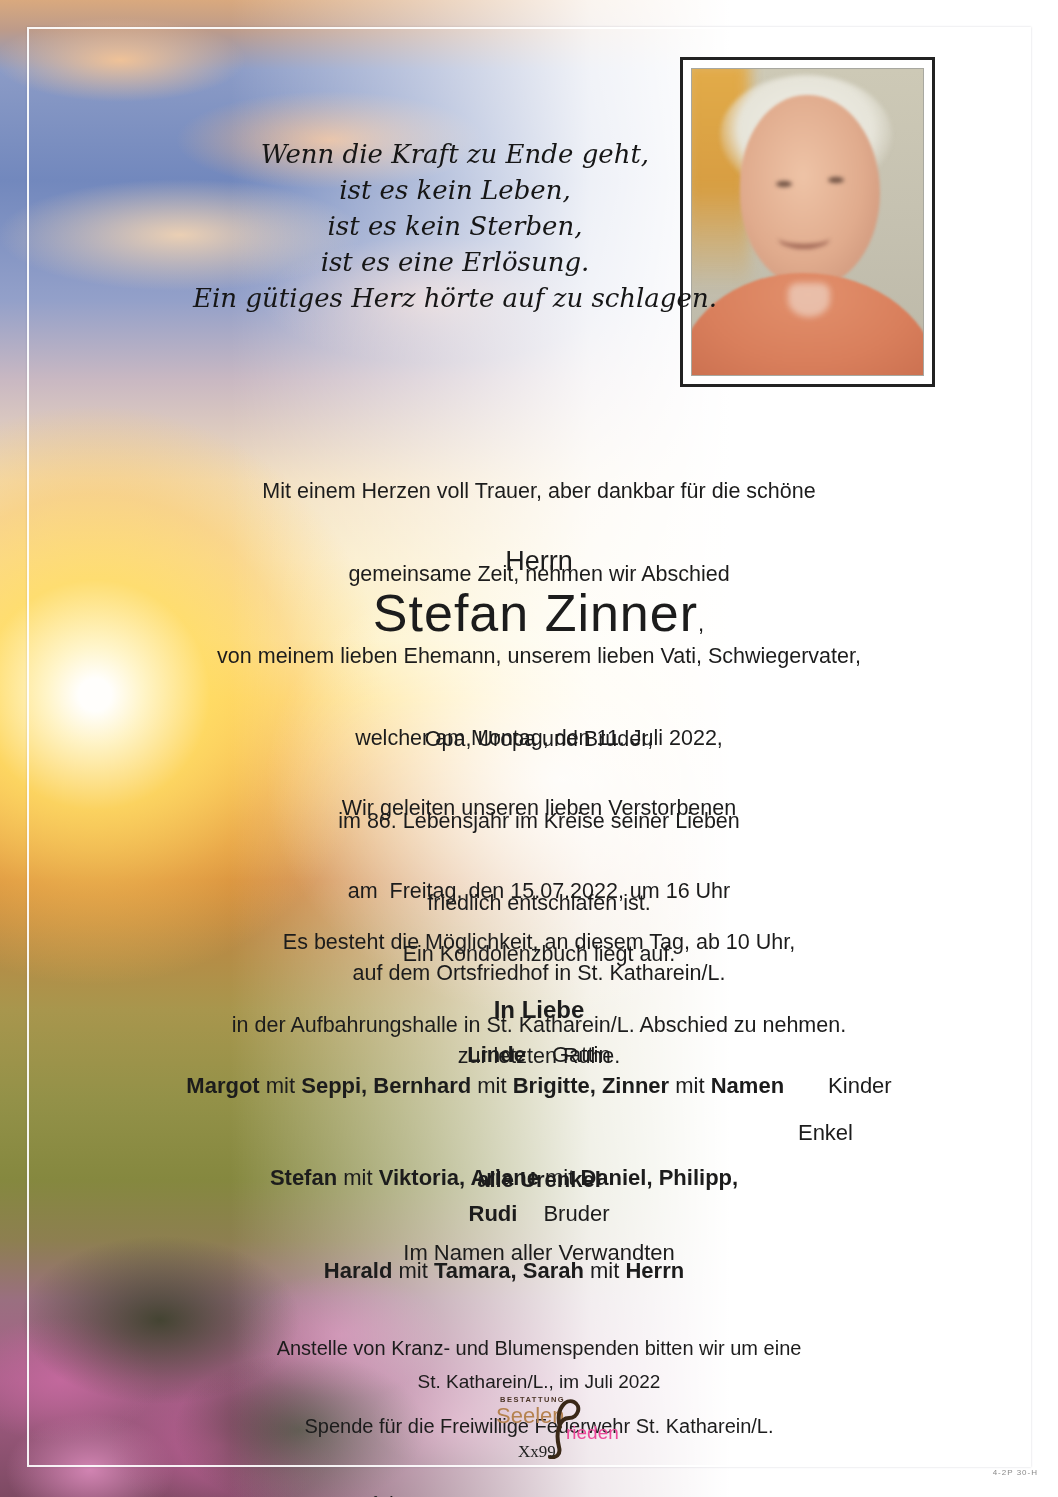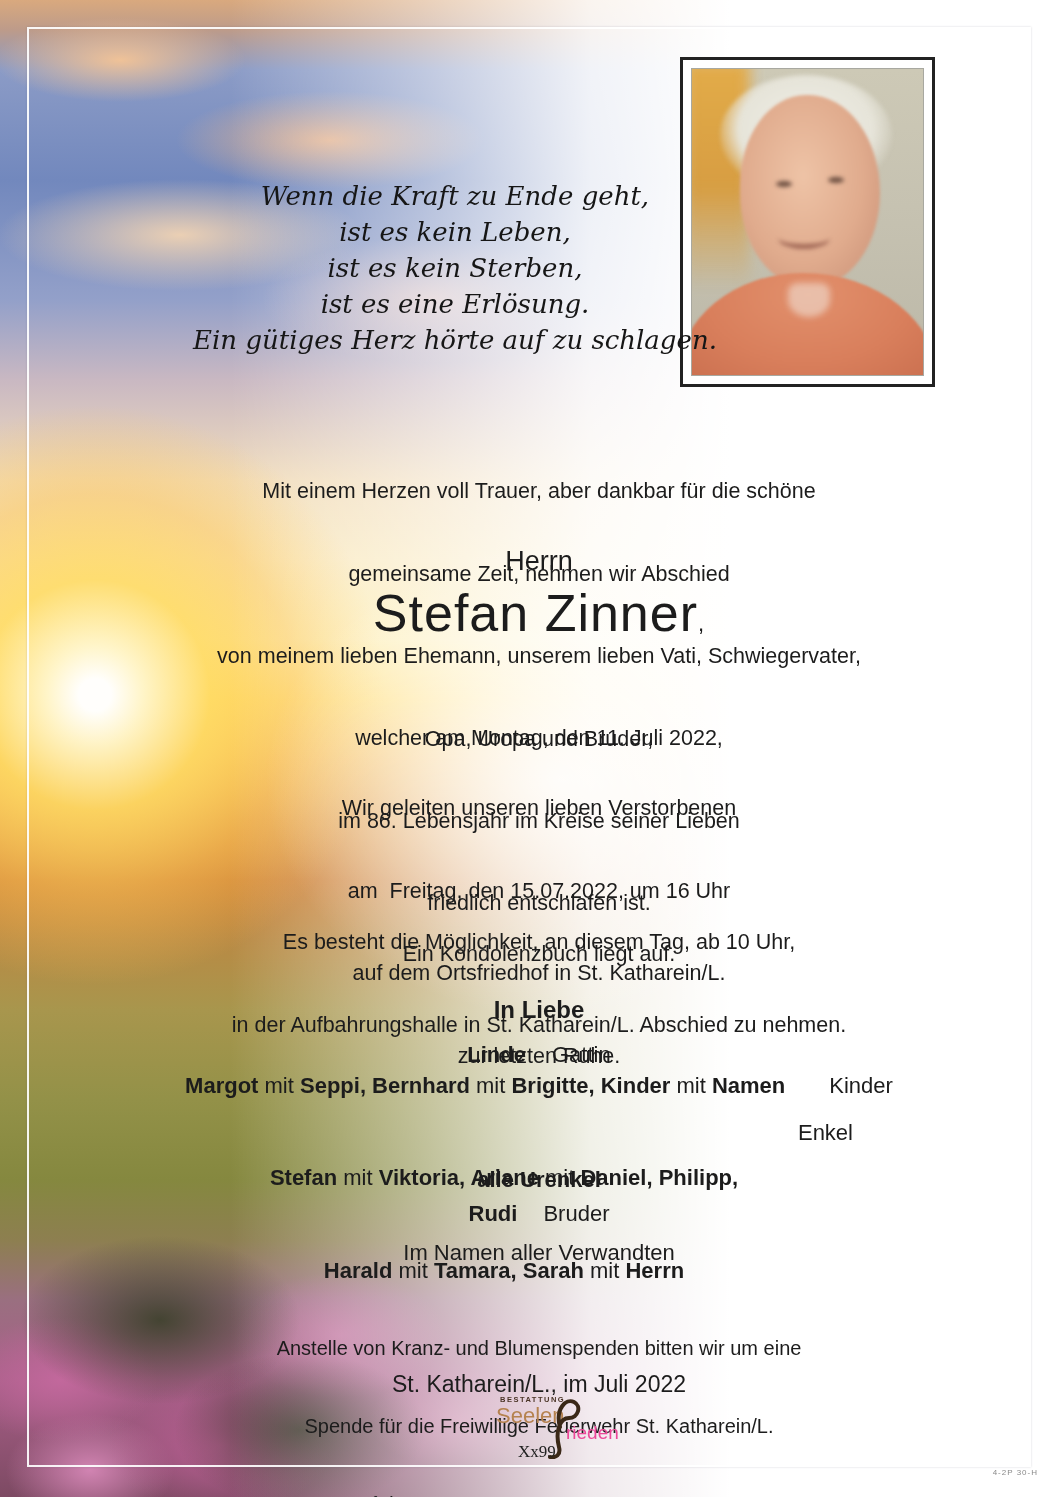--- a/index.html
+++ b/index.html
@@ -66,42 +66,42 @@
   .ph-shirt{position:absolute;left:-14px;bottom:-6px;width:260px;height:108px;
     border-radius:48% 52% 0 0 / 95% 100% 0 0;
     background:radial-gradient(ellipse at 50% 20%, #e2906c 0%, #d97f5c 55%, #c96e4e 100%);
     filter:blur(1px);}
   .ph-collar{position:absolute;left:96px;bottom:58px;width:42px;height:34px;
     background:rgba(240,230,220,0.55);border-radius:30% 30% 60% 60%;filter:blur(3px);}
   
   .txt{position:absolute;left:50px;right:30px;text-align:center;white-space:pre-wrap;}
   .line{white-space:pre-wrap;}
   #poem{position:absolute;left:120px;top:136px;width:670px;text-align:center;
-    font-family:"DejaVu Serif",serif;font-style:italic;font-size:26px;line-height:36px;color:#161616;margin-top:42px;}
+    font-family:"DejaVu Serif",serif;font-style:italic;font-size:26px;line-height:36px;color:#161616;}
   .body-text{font-size:21.5px;line-height:27.5px;}
   #salutation{top:546px;font-size:27px;}
   #deceased-name{top:583px;font-size:52px;letter-spacing:1px;}
   #deceased-name .suffix{font-size:22px;}
   #intro{top:423px;}
   #death-notice{top:670px;}
   #funeral{top:740px;}
   #viewing{top:874px;}
   #condolence{top:941px;}
   #family-heading{top:996px;font-size:24px;font-weight:bold;}
   .fam{font-size:22px;}
   .b{font-weight:bold;}
   #wife-line{top:1042px;}
   #children-line{top:1073px;}
   #grandchildren{top:1100px;line-height:31px;padding-right:70px;box-sizing:border-box;}
   #grandchildren .relation{position:absolute;right:175px;top:17px;font-weight:normal;}
   #greatgrand-line{top:1167px;}
   #brother-line{top:1201px;}
   #closing-line{top:1240px;}
   #donation{top:1283px;font-size:20px;line-height:26px;}
-  #location-date{top:1371px;font-size:23px;}
+  #location-date{top:1371px;font-size:19px;}
   .gap{display:inline-block;width:26px;}
   .gap-wide{display:inline-block;width:44px;}
   
   #logo{position:absolute;left:492px;top:1395px;width:140px;height:72px;}
   #logo-top{position:absolute;left:8px;top:0;font-size:7.5px;font-weight:bold;letter-spacing:1.5px;color:#4a3426;}
   #logo-seelen{position:absolute;left:4px;top:8px;font-size:22px;color:#b5824f;}
   #logo-flourish{position:absolute;left:56px;top:0px;}
   #logo-rieden{position:absolute;left:74px;top:27px;font-size:19px;color:#ec4899;}
   #logo-code{position:absolute;left:26px;top:47px;font-family:"Liberation Serif",serif;font-size:17px;color:#222;}
   #printer-mark{position:absolute;right:20px;bottom:20px;font-size:8px;color:#8a8a8a;filter:blur(0.7px);letter-spacing:1px;}
@@ -164,21 +164,21 @@
     <div class="line">Es besteht die Möglichkeit, an diesem Tag, ab 10 Uhr,</div>
     <div class="line">in der Aufbahrungshalle in St. Katharein/L. Abschied zu nehmen.</div>
   </div>
 
   <div id="condolence" class="txt body-text">Ein Kondolenzbuch liegt auf.</div>
 
   <div id="family-heading" class="txt">In Liebe</div>
 
   <div id="wife-line" class="txt fam"><span class="b">Linde</span><span class="gap"></span><span>Gattin</span></div>
 
-  <div id="children-line" class="txt fam"><span class="b">Margot</span><span> mit </span><span class="b">Seppi, Bernhard</span><span> mit </span><span class="b">Brigitte, Kinder</span><span> mit </span><span class="b">Namen</span><span class="gap-wide"></span><span>Kinder</span></div>
+  <div id="children-line" class="txt fam"><span class="b">Margot</span><span> mit </span><span class="b">Seppi, Bernhard</span><span> mit </span><span class="b">Brigitte, Zinner</span><span> mit </span><span class="b">Namen</span><span class="gap-wide"></span><span>Kinder</span></div>
 
   <div id="grandchildren" class="txt fam">
     <div class="line"><span class="b">Stefan</span><span> mit </span><span class="b">Viktoria, Ariane</span><span> mit </span><span class="b">Daniel, Philipp,</span></div>
     <div class="line"><span class="b">Harald</span><span> mit </span><span class="b">Tamara, Sarah</span><span> mit </span><span class="b">Herrn</span></div>
     <span class="relation">Enkel</span>
   </div>
 
   <div id="greatgrand-line" class="txt fam b">alle Urenkel</div>
 
   <div id="brother-line" class="txt fam"><span class="b">Rudi</span><span class="gap"></span><span>Bruder</span></div>

